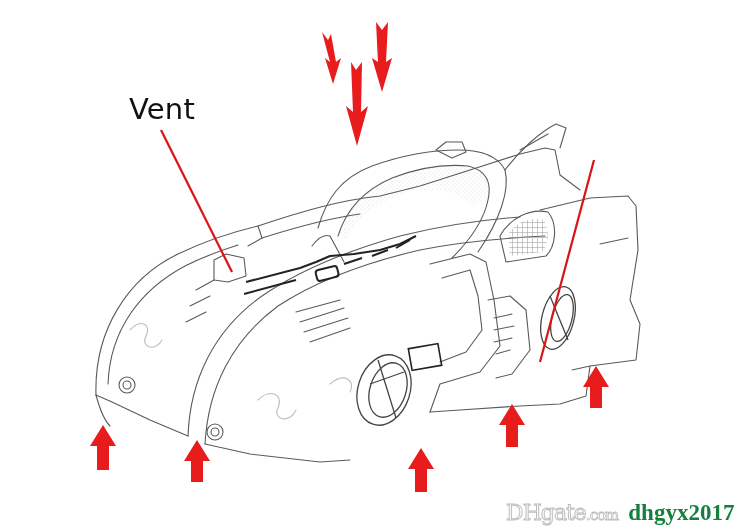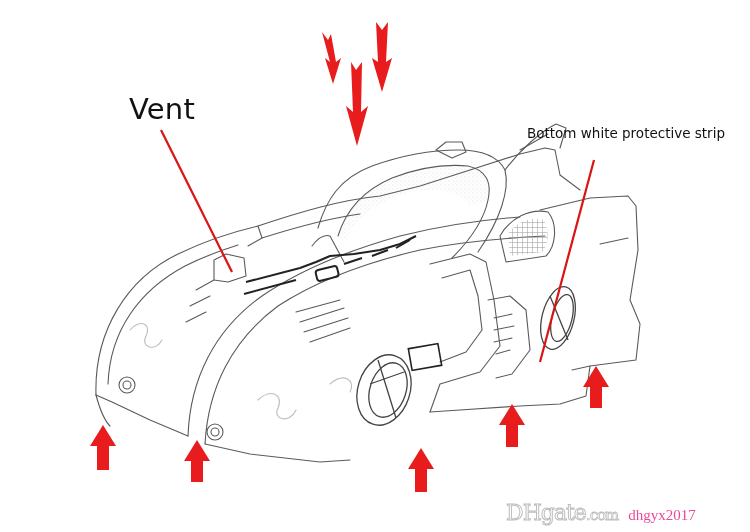--- a/index.html
+++ b/index.html
@@ -5,21 +5,21 @@
     html, body { margin: 0; padding: 0; background: #ffffff; }
     body { width: 750px; height: 532px; position: relative; overflow: hidden; font-family: "DejaVu Sans", sans-serif; }
     .stage { position: absolute; left: 0; top: 0; width: 750px; height: 532px; }
     svg.art { position: absolute; left: 0; top: 0; }
     .label { position: absolute; color: #111; white-space: nowrap; }
     .label-vent { left: 129px; top: 92px; font-size: 29px; font-family: "DejaVu Sans", sans-serif; letter-spacing: 0.2px; }
     .label-strip { left: 527px; top: 125px; font-size: 13.5px; font-family: "DejaVu Sans", sans-serif; }
     .watermark { position: absolute; left: 506px; top: 500px; display: flex; align-items: baseline; gap: 10px; color: #b9b9b9; }
     .wm-logo { font-family: "DejaVu Serif", serif; font-size: 22px; color: #fff; -webkit-text-stroke: 1px #bdbdbd; letter-spacing: -1px; }
     .wm-logo small { font-size: 15px; -webkit-text-stroke: 0.8px #bdbdbd; }
-    .wm-user { font-family: "Liberation Serif", "DejaVu Serif", serif; font-size: 15px; color: #ec4899; }
+    .wm-user { font-family: "Liberation Serif", "DejaVu Serif", serif; font-size: 23px; color: #15803d; font-weight: bold; }
   </style>
 </head>
 <body>
 
 <div class="stage">
 
   <svg class="art" width="750" height="532" viewBox="0 0 750 532">
     <defs>
       <pattern id="mesh" width="5" height="5" patternUnits="userSpaceOnUse">
         <path d="M0 2.5 H5 M2.5 0 V5" stroke="#9a9a9a" stroke-width="0.6"></path>
@@ -116,19 +116,18 @@
     <g fill="#e81c1c">
       <path d="M103 425 L116 446 L109 446 L109 470 L97 470 L97 446 L90 446 Z"></path>
       <path d="M197 440 L210 461 L203 461 L203 482 L191 482 L191 461 L184 461 Z"></path>
       <path d="M421 448 L434 469 L427 469 L427 492 L415 492 L415 469 L408 469 Z"></path>
       <path d="M512 404 L525 425 L518 425 L518 447 L506 447 L506 425 L499 425 Z"></path>
       <path d="M596 366 L609 387 L602 387 L602 408 L590 408 L590 387 L583 387 Z"></path>
     </g>
   </svg>
 
   <div class="label label-vent">Vent</div>
-  <div class="label label-strip">Bottom white protective strip</div>
 
   <div class="watermark">
     <span class="wm-logo"><span>DHgate</span><small>.com</small></span>
     <span class="wm-user">dhgyx2017</span>
   </div>
 </div>
 
 </body></html>

